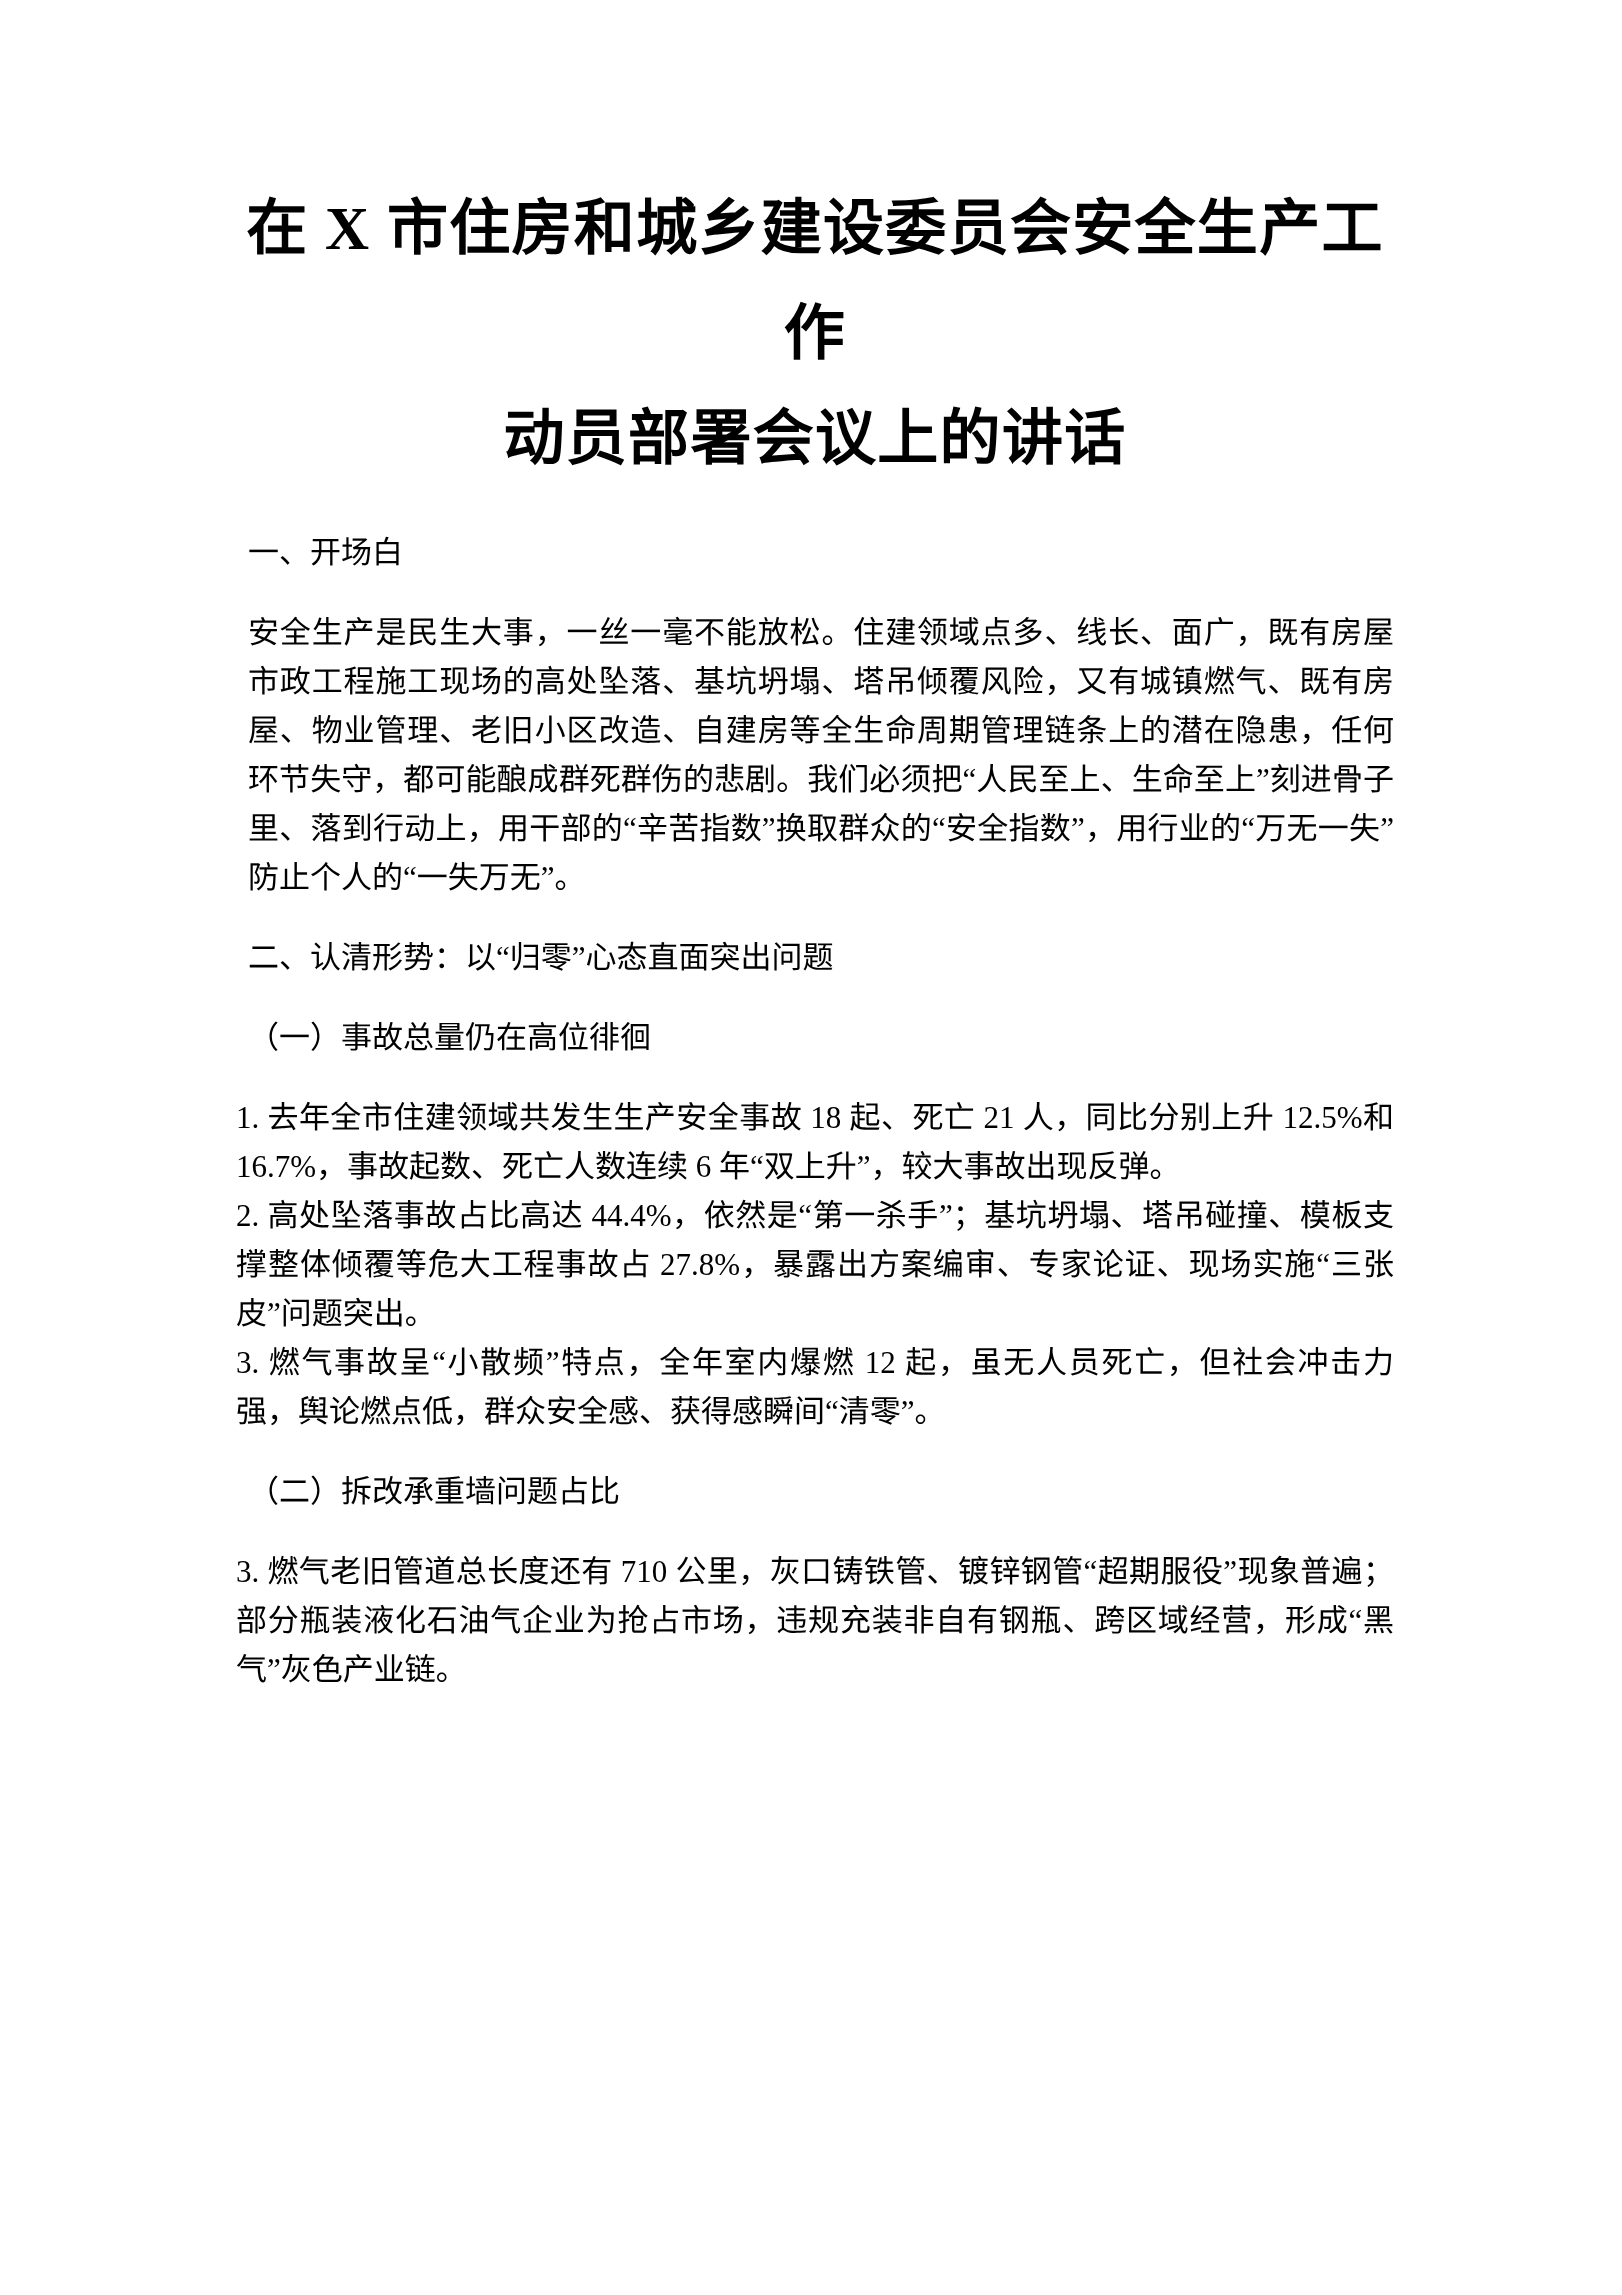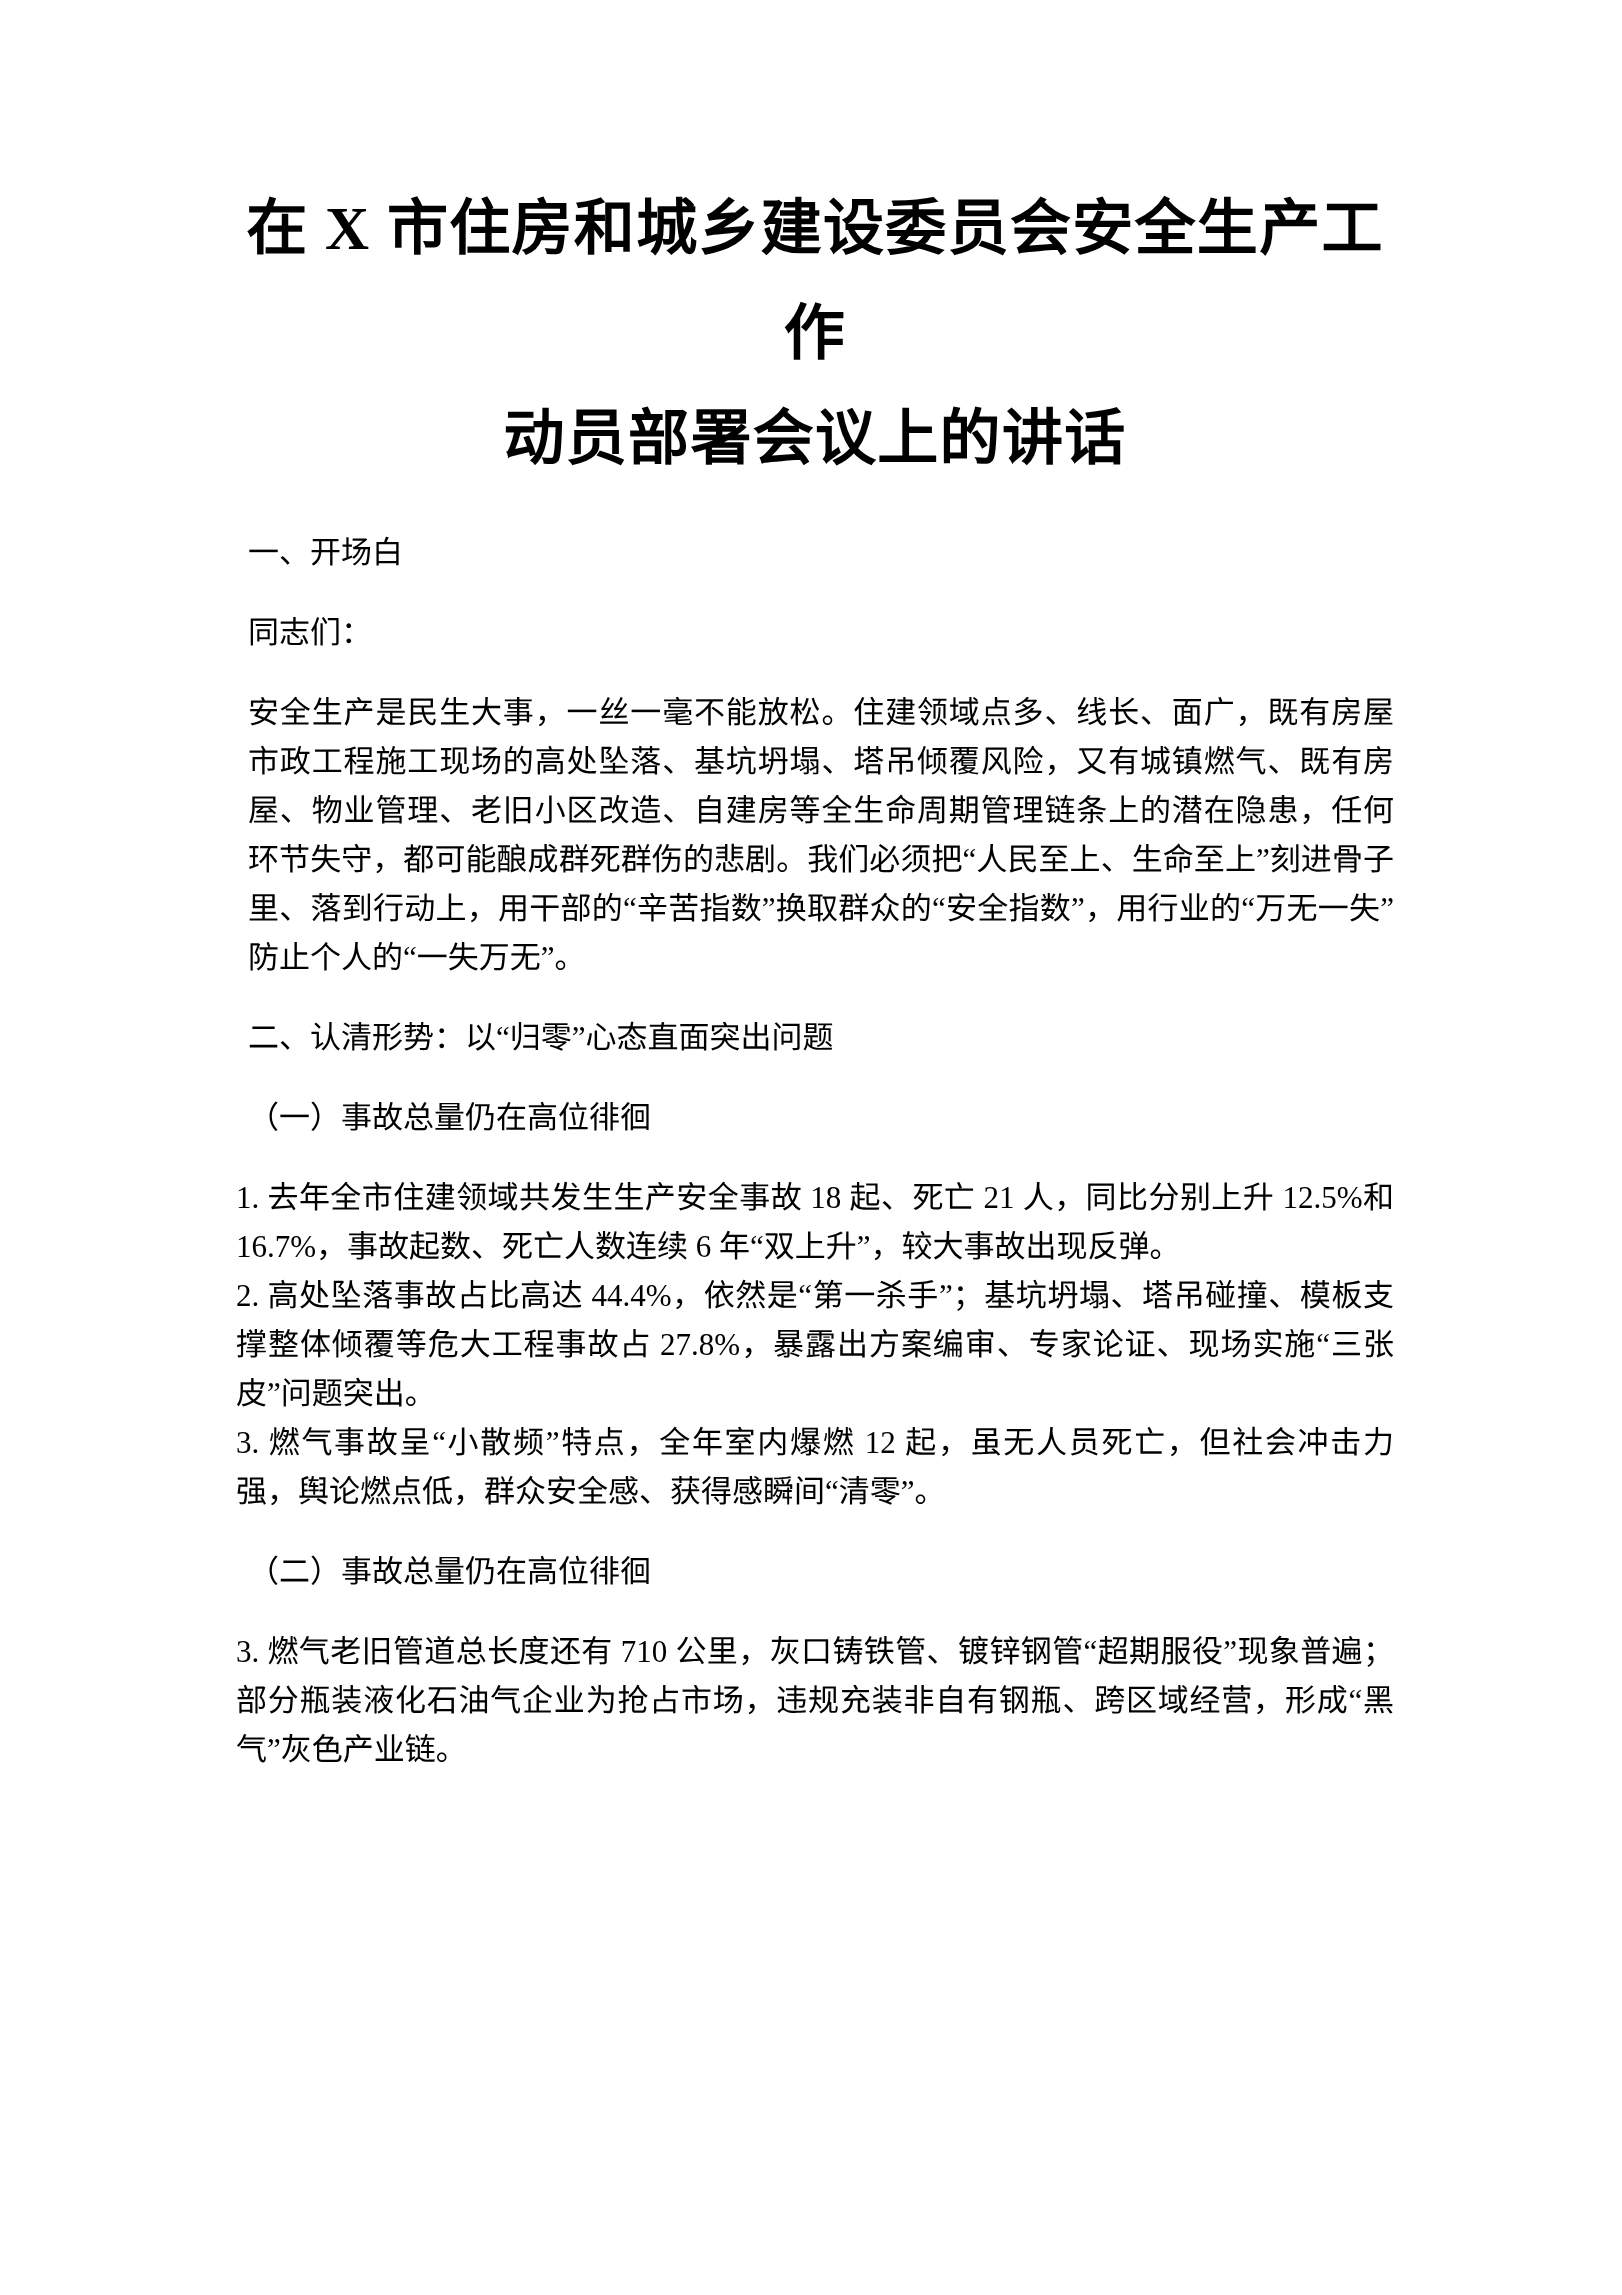--- a/index.html
+++ b/index.html
@@ -48,35 +48,34 @@
 
 <div class="page">
 
   <h1 class="doc-title">
     <span class="title-line">在 X 市住房和城乡建设委员会安全生产工作</span>
     <span class="title-line">动员部署会议上的讲话</span>
   </h1>
 
   <p class="block heading">一、开场白</p>
 
-  <p class="block">同志们：</p>
 
 
   <p class="block">安全生产是民生大事，一丝一毫不能放松。住建领域点多、线长、面广，既有房屋市政工程施工现场的高处坠落、基坑坍塌、塔吊倾覆风险，又有城镇燃气、既有房屋、物业管理、老旧小区改造、自建房等全生命周期管理链条上的潜在隐患，任何环节失守，都可能酿成群死群伤的悲剧。我们必须把“人民至上、生命至上”刻进骨子里、落到行动上，用干部的“辛苦指数”换取群众的“安全指数”，用行业的“万无一失”防止个人的“一失万无”。</p>
 
   <p class="block heading">二、认清形势：以“归零”心态直面突出问题</p>
 
   <p class="block heading">（一）事故总量仍在高位徘徊</p>
 
   <div class="list-block">
     <p class="list-item">1. 去年全市住建领域共发生生产安全事故 18 起、死亡 21 人，同比分别上升 12.5%和 16.7%，事故起数、死亡人数连续 6 年“双上升”，较大事故出现反弹。</p>
     <p class="list-item">2. 高处坠落事故占比高达 44.4%，依然是“第一杀手”；基坑坍塌、塔吊碰撞、模板支撑整体倾覆等危大工程事故占 27.8%，暴露出方案编审、专家论证、现场实施“三张皮”问题突出。</p>
     <p class="list-item">3. 燃气事故呈“小散频”特点，全年室内爆燃 12 起，虽无人员死亡，但社会冲击力强，舆论燃点低，群众安全感、获得感瞬间“清零”。</p>
   </div>
 
-  <p class="block heading">（二）事故总量仍在高位徘徊</p>
+  <p class="block heading">（二）拆改承重墙问题占比</p>
 
   <div class="list-block">
     <p class="list-item">3. 燃气老旧管道总长度还有 710 公里，灰口铸铁管、镀锌钢管“超期服役”现象普遍；部分瓶装液化石油气企业为抢占市场，违规充装非自有钢瓶、跨区域经营，形成“黑气”灰色产业链。</p>
   </div>
 
 </div>
 
 
 </body></html>

